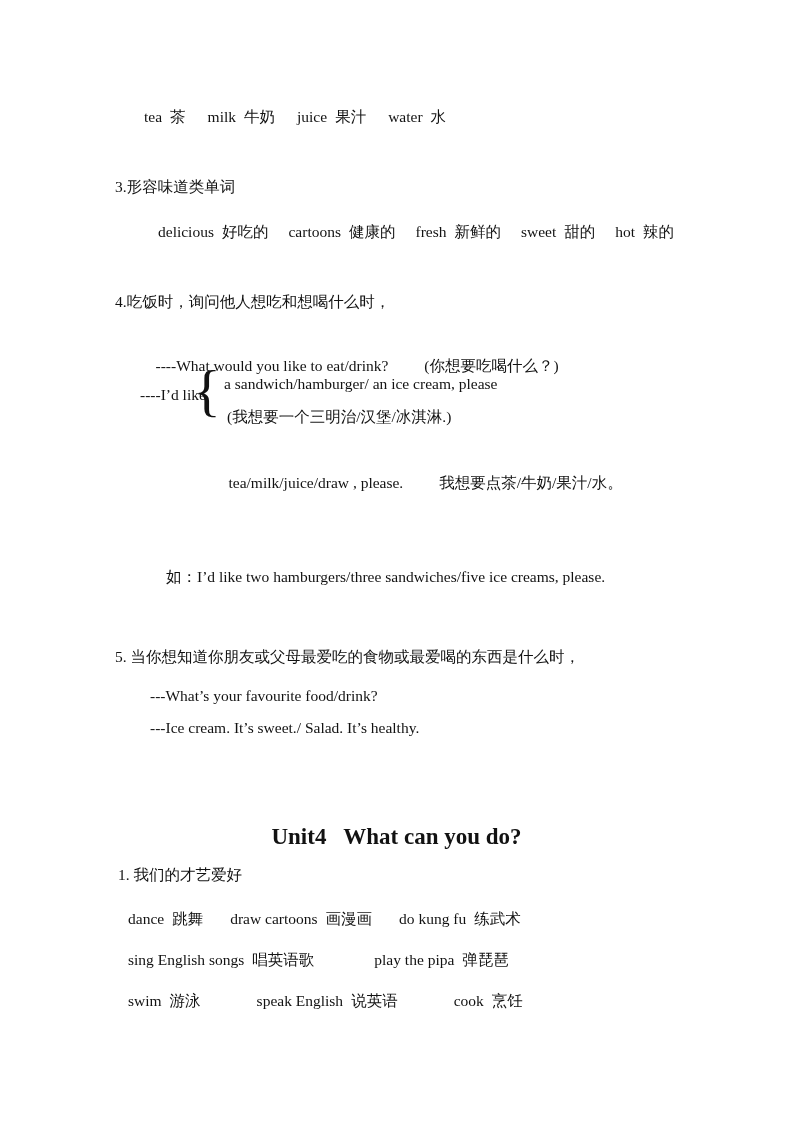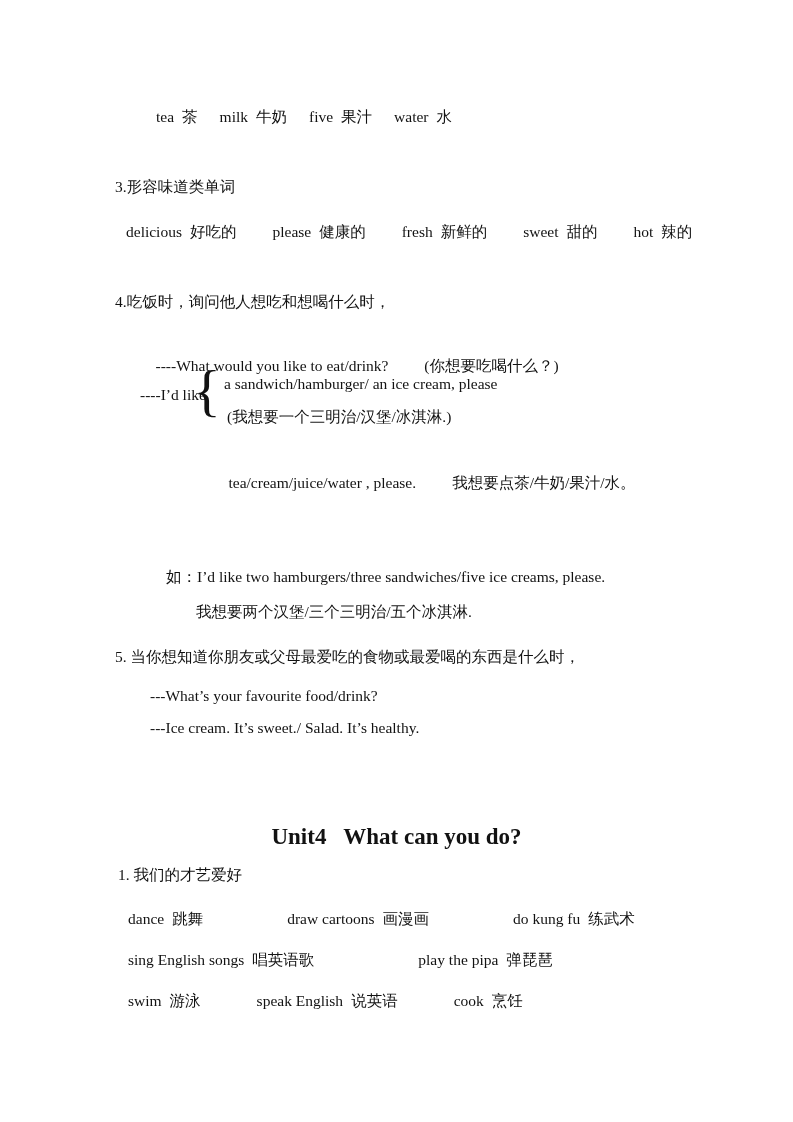--- a/index.html
+++ b/index.html
@@ -13,23 +13,23 @@
     overflow: hidden;
   }
   .line {
     position: absolute;
     font-size: 15.5px;
     line-height: 1.25;
     white-space: pre;
   }
   .vocab-row { display: flex; align-items: baseline; }
   .row-drinks  { gap: 65px; }
-  .row-flavors { gap: 36px; }
-  .row-t1 { gap: 84px; }
-  .row-t2 { gap: 104px; }
+  .row-flavors { gap: 20px; margin-left: 32px; }
+  .row-t1 { gap: 27px; }
+  .row-t2 { gap: 60px; }
   .row-t3 { gap: 56px; }
   .pair { white-space: pre; }
   .cn { margin-left: 8px; }
   .gap-lg { display: inline-block; width: 36px; }
   .brace {
     position: absolute;
     left: 193px;
     top: 362px;
     font-size: 58px;
     line-height: 1;
@@ -42,54 +42,53 @@
     text-align: center;
     font-size: 23px;
     font-weight: bold;
   }
 </style>
 </head>
 <body>
 
 <div class="page">
 
-  <div class="line vocab-row row-drinks" style="left:156px; top:107px;gap:22px;">
+  <div class="line vocab-row row-drinks" style="left:144px; top:107px;gap:22px;">
     <span class="pair"><span class="en">tea</span><span class="cn">茶</span></span>
     <span class="pair"><span class="en">milk</span><span class="cn">牛奶</span></span>
-    <span class="pair"><span class="en">five</span><span class="cn">果汁</span></span>
+    <span class="pair"><span class="en">juice</span><span class="cn">果汁</span></span>
     <span class="pair"><span class="en">water</span><span class="cn">水</span></span>
   </div>
 
   <div class="line" style="left:115px; top:177px;">3.形容味道类单词</div>
 
   <div class="line vocab-row row-flavors" style="left:126px; top:222px;">
     <span class="pair"><span class="en">delicious</span><span class="cn">好吃的</span></span>
-    <span class="pair"><span class="en">please</span><span class="cn">健康的</span></span>
+    <span class="pair"><span class="en">cartoons</span><span class="cn">健康的</span></span>
     <span class="pair"><span class="en">fresh</span><span class="cn">新鲜的</span></span>
     <span class="pair"><span class="en">sweet</span><span class="cn">甜的</span></span>
     <span class="pair"><span class="en">hot</span><span class="cn">辣的</span></span>
   </div>
 
   <div class="line" style="left:115px; top:292px;">4.吃饭时，询问他人想吃和想喝什么时，</div>
 
   <div class="line" style="left:140px; top:337px;">
     <span>----What would you like to eat/drink?</span><span class="gap-lg"></span><span>(你想要吃喝什么？)</span>
   </div>
 
   <div class="line" style="left:140px; top:385px;">----I’d like</div>
   <div class="brace">{</div>
   <div class="line" style="left:224px; top:374px;">a sandwich/hamburger/ an ice cream, please</div>
   <div class="line" style="left:227px; top:407px;">(我想要一个三明治/汉堡/冰淇淋.)</div>
 
   <div class="line" style="left:213px; top:454px;">
-    <span>tea/cream/juice/water , please.</span><span class="gap-lg"></span><span>我想要点茶/牛奶/果汁/水。</span>
+    <span>tea/milk/juice/draw , please.</span><span class="gap-lg"></span><span>我想要点茶/牛奶/果汁/水。</span>
   </div>
 
   <div class="line" style="left:166px; top:567px;">如：I’d like two hamburgers/three sandwiches/five ice creams, please.</div>
-  <div class="line" style="left:196px; top:602px;">我想要两个汉堡/三个三明治/五个冰淇淋.</div>
 
   <div class="line" style="left:115px; top:647px;text-align:right;">5. 当你想知道你朋友或父母最爱吃的食物或最爱喝的东西是什么时，</div>
   <div class="line" style="left:150px; top:718px;">---Ice cream. It’s sweet./ Salad. It’s healthy.</div>
   <div class="line" style="left:150px; top:686px;">---What’s your favourite food/drink?</div>
 
   <div class="line title" style="top:823px;">Unit4   What can you do?</div>
   <div class="line" style="left:118px; top:865px;">1. 我们的才艺爱好</div>
 
   <div class="line vocab-row row-t1" style="left:128px; top:909px;">
     <span class="pair"><span class="en">dance</span><span class="cn">跳舞</span></span>

